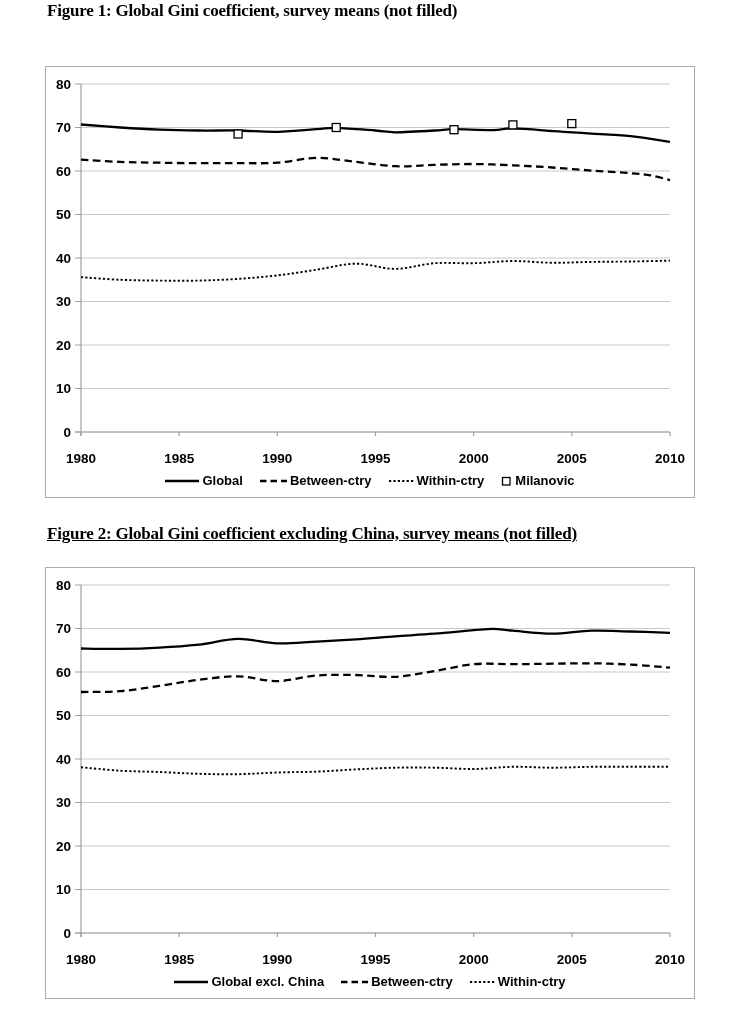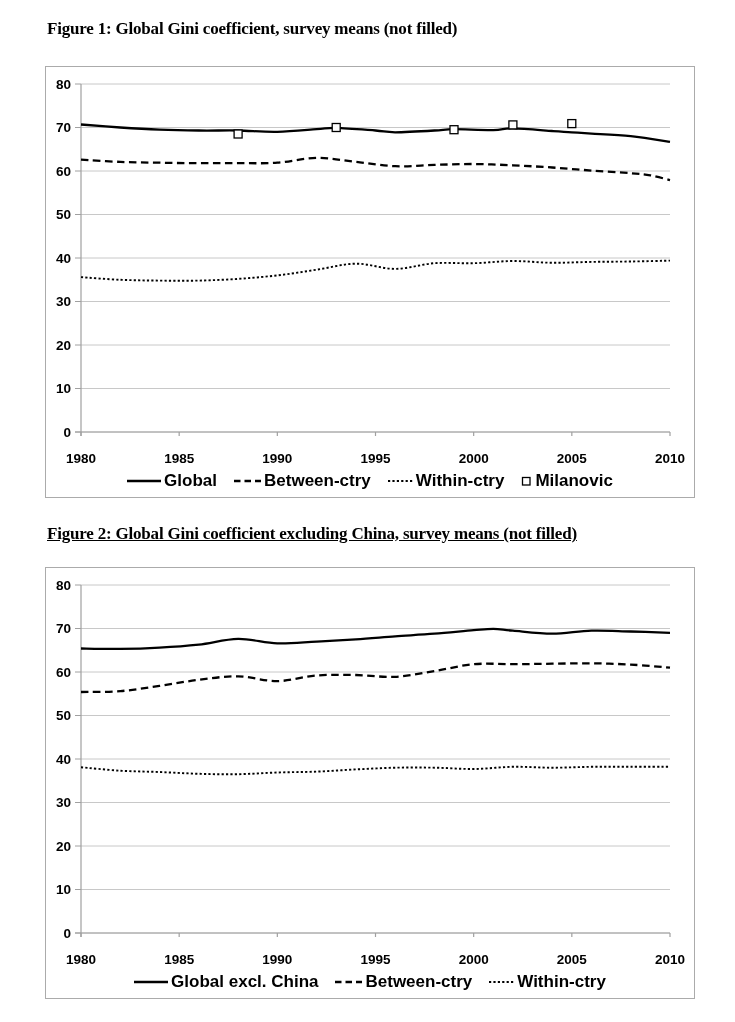--- a/index.html
+++ b/index.html
@@ -2,33 +2,33 @@
 <html><head>
 <meta charset="utf-8">
 <style>
   html,body{margin:0;padding:0;background:#fff;}
   body{width:735px;height:1022px;position:relative;font-family:"Liberation Sans",sans-serif;color:#000;}
   .fig-title{
     position:absolute;left:47px;width:660px;
     font-family:"Liberation Serif",serif;font-weight:bold;font-size:17px;
     letter-spacing:-0.2px;color:#000;white-space:nowrap;
   }
-  #title-1{top:19px;font-family:Liberation Serif, serif;}
+  #title-1{top:1px;font-family:Liberation Serif, serif;}
   #title-2{top:524px;text-decoration:underline;}
   .chart-frame{
     position:absolute;left:45px;width:648px;height:430px;
     border:1px solid #ababab;background:#fff;
   }
   #chart-frame-1{top:66px;}
   #chart-frame-2{top:567px;}
   .chart-frame svg.canvas{position:absolute;left:0;top:0;}
   .legend{
     position:absolute;left:0;right:0;top:405px;height:18px;
     display:flex;justify-content:center;align-items:center;gap:17px;
-    font-size:17px;font-weight:600;color:#000;line-height:18px;
+    font-size:13px;font-weight:600;color:#000;line-height:18px;
   }
   .legend-item{display:flex;align-items:center;gap:3px;white-space:nowrap;}
   .legend-item .swatch{display:flex;align-items:center;}
   svg text{font-family:"Liberation Sans",sans-serif;}
 </style>
 </head>
 <body>
 
 <div>
   <div class="fig-title" id="title-1">Figure 1: Global Gini coefficient, survey means (not filled)</div>

